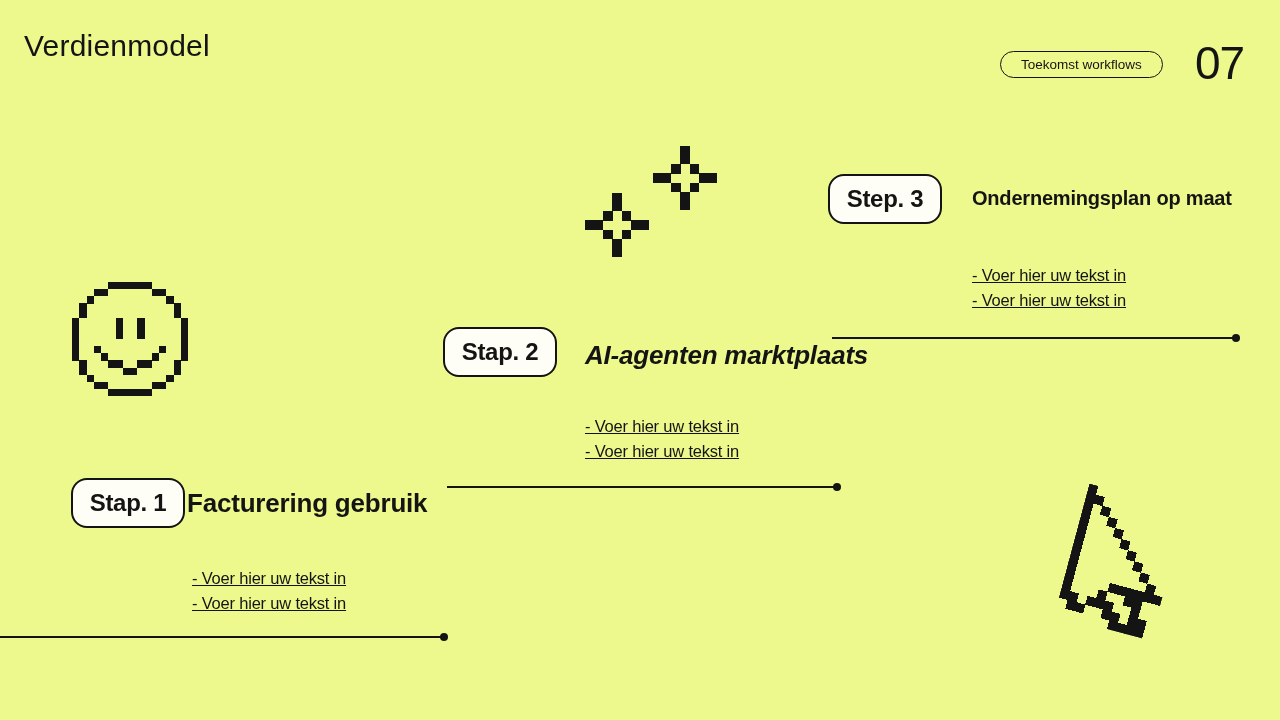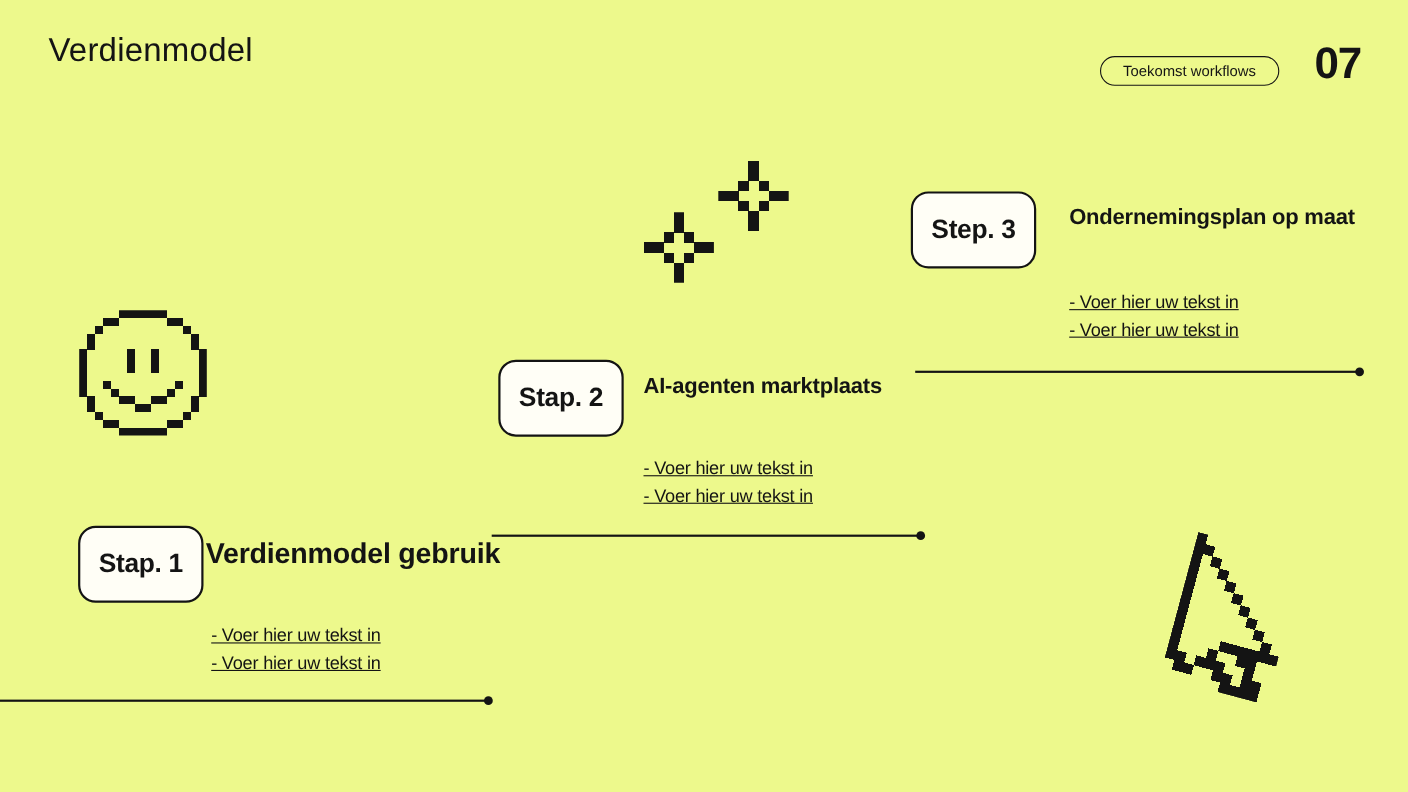--- a/index.html
+++ b/index.html
@@ -6,57 +6,57 @@
   html, body { width: 1280px; height: 720px; overflow: hidden; }
   body {
     position: relative;
     font-family: "Liberation Sans", sans-serif;
     background: var(--bg, #edf98c);
     color: var(--ink, #141414);
   }
   .abs { position: absolute; }
 
   .slide-title {
-    left: 44px; top: 29px;
+    left: 24px; top: 29px;
     font-size: 30px; font-weight: 500; letter-spacing: 0.2px;
     font-family: "Liberation Sans", sans-serif;
   }
 
   .tag-pill {
     left: 1000px; top: 51px;
     height: 27px; padding: 0 20px;
     border: 1.5px solid var(--ink, #141414);
     border-radius: 14px;
     display: flex; align-items: center;
     font-size: 13.5px; font-weight: 500;
     background: transparent;
     white-space: nowrap;
     text-align: center;
   }
 
   .page-number {
     left: 1195px; top: 36px;
-    font-size: 40px; font-weight: 700; letter-spacing: -1px;
+    font-size: 46px; font-weight: 400; letter-spacing: -1px;
   }
 
   .step-badge {
-    width: 114px; height: 70px;
+    width: 114px; height: 50px;
     background: var(--badge-bg, #fffef6);
     border: 2.5px solid var(--ink, #141414);
     border-radius: 16px;
     display: flex; align-items: center; justify-content: center;
     font-size: 24px; font-weight: 700; letter-spacing: -0.3px;
   }
   .badge-1 { left: 49px;  top: 478px; margin-left: 22px; }
-  .badge-2 { left: 453px; top: 327px; }
+  .badge-2 { left: 443px; top: 327px; }
   .badge-3 { left: 828px; top: 174px; }
 
   .step-title { font-weight: 700; letter-spacing: -0.2px; white-space: nowrap; }
   .title-1 { left: 187px; top: 488px; font-size: 26px; }
-  .title-2 { left: 585px; top: 340px; font-size: 20px; }
+  .title-2 { left: 585px; top: 340px; font-size: 26px; font-style: italic; }
   .title-3 { left: 972px; top: 187px; font-size: 20px; }
 
   .bullets { font-size: 16.5px; font-weight: 500; line-height: 25px; letter-spacing: -0.2px; text-decoration: underline; }
   .bullets-1 { left: 192px; top: 566px; }
   .bullets-2 { left: 585px; top: 414px; }
   .bullets-3 { left: 972px; top: 263px; }
 
   .connector {
     height: 2px; background: var(--ink, #141414);
   }
@@ -80,21 +80,21 @@
 
 <div class="abs slide-title">Verdienmodel</div>
 <div class="abs tag-pill">
   <span>Toekomst workflows</span>
 </div>
 <div class="abs page-number">07</div>
 
 <div class="abs step-badge badge-1">
   <span>Stap. 1</span>
 </div>
-<div class="abs step-title title-1">Verdienmodel gebruik</div>
+<div class="abs step-title title-1">Facturering gebruik</div>
 <div class="abs bullets bullets-1">
   <div>- Voer hier uw tekst in</div>
   <div>- Voer hier uw tekst in</div>
 </div>
 <div class="abs connector line-1">
   <span class="end-dot"></span>
 </div>
 
 <div class="abs step-badge badge-2">
   <span>Stap. 2</span>

